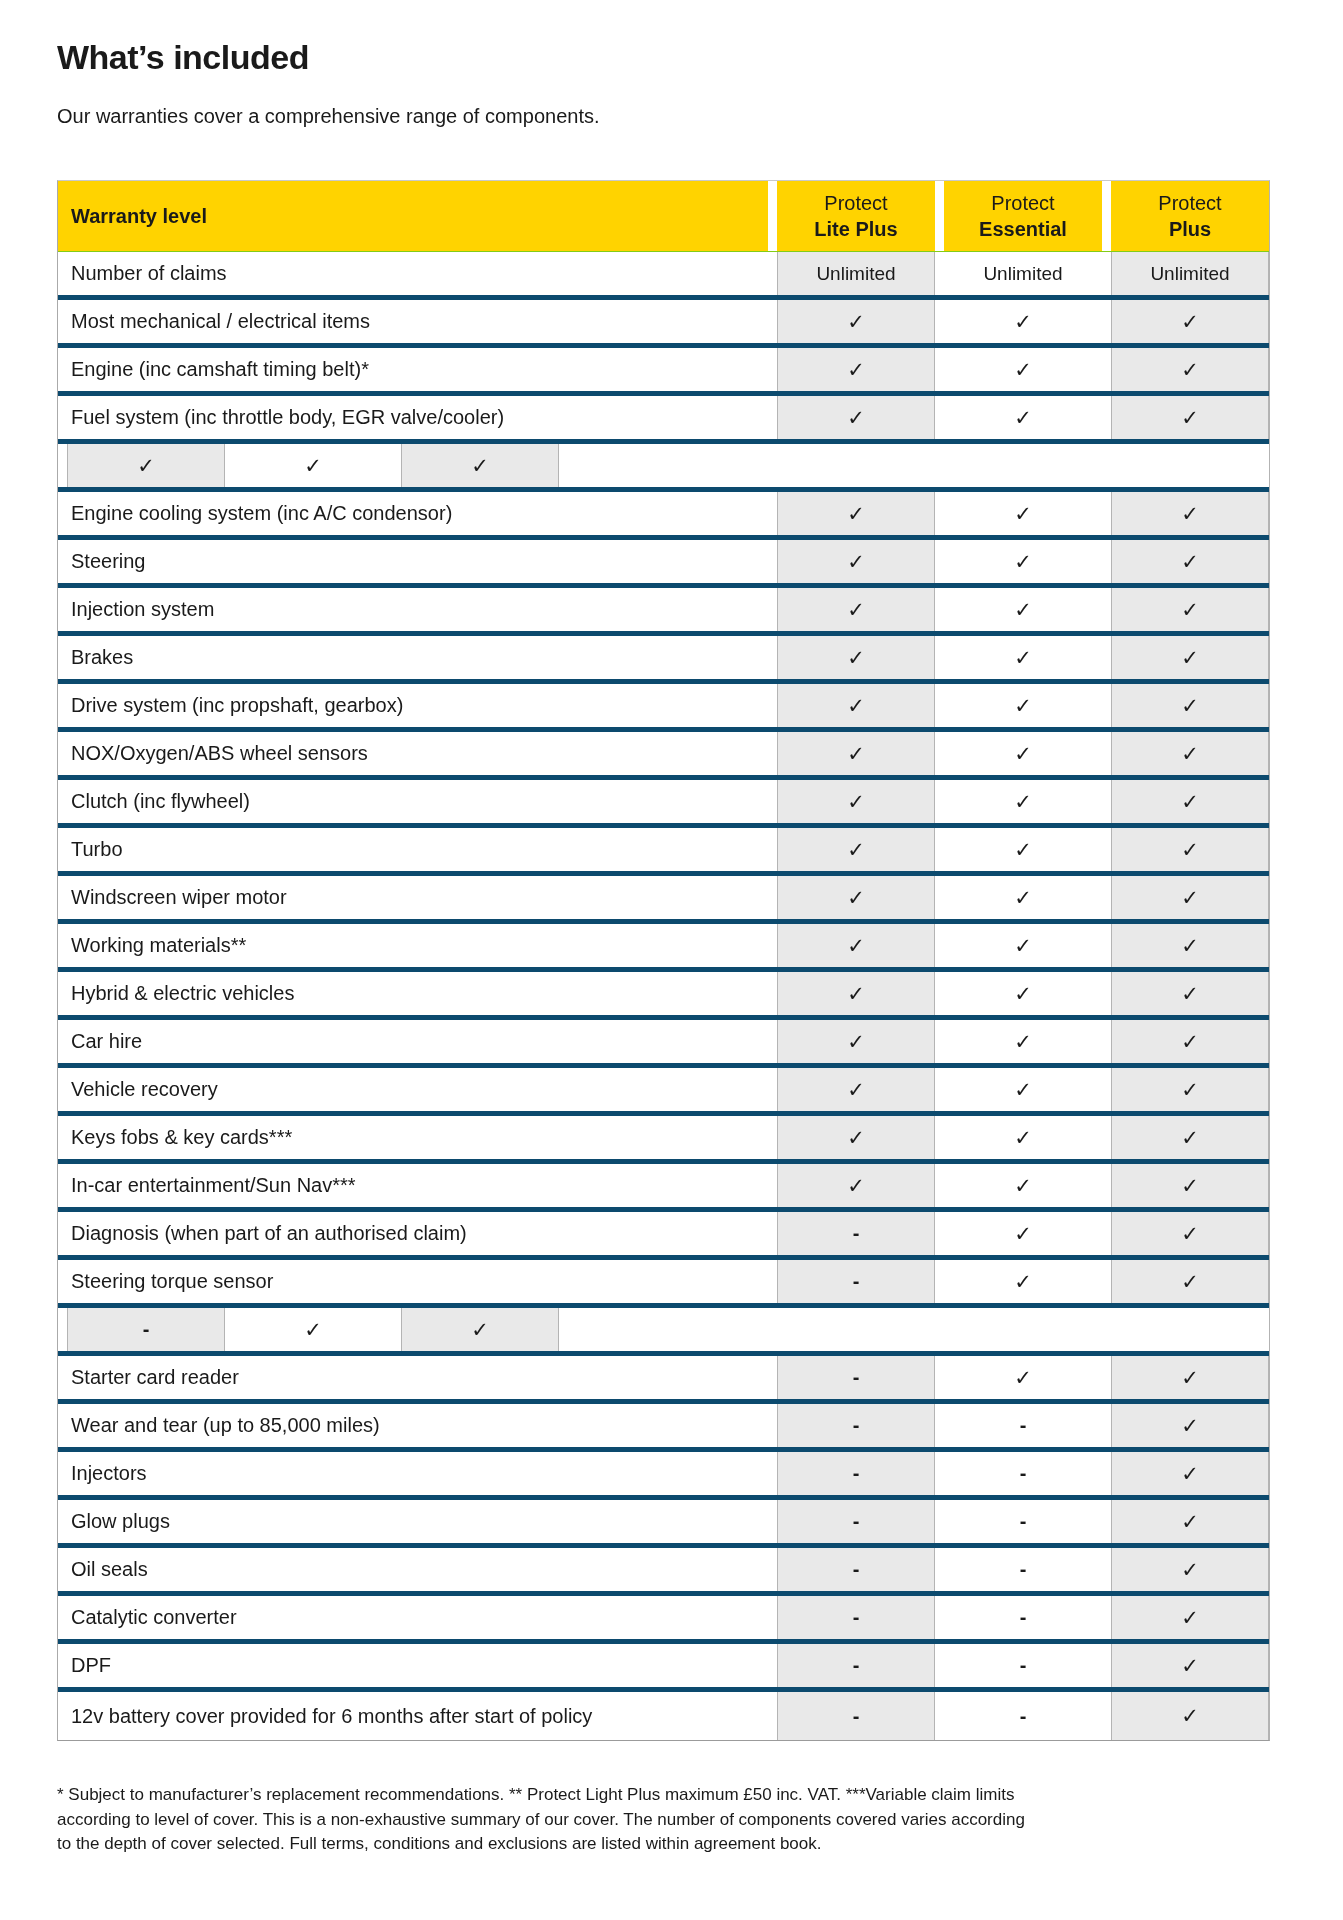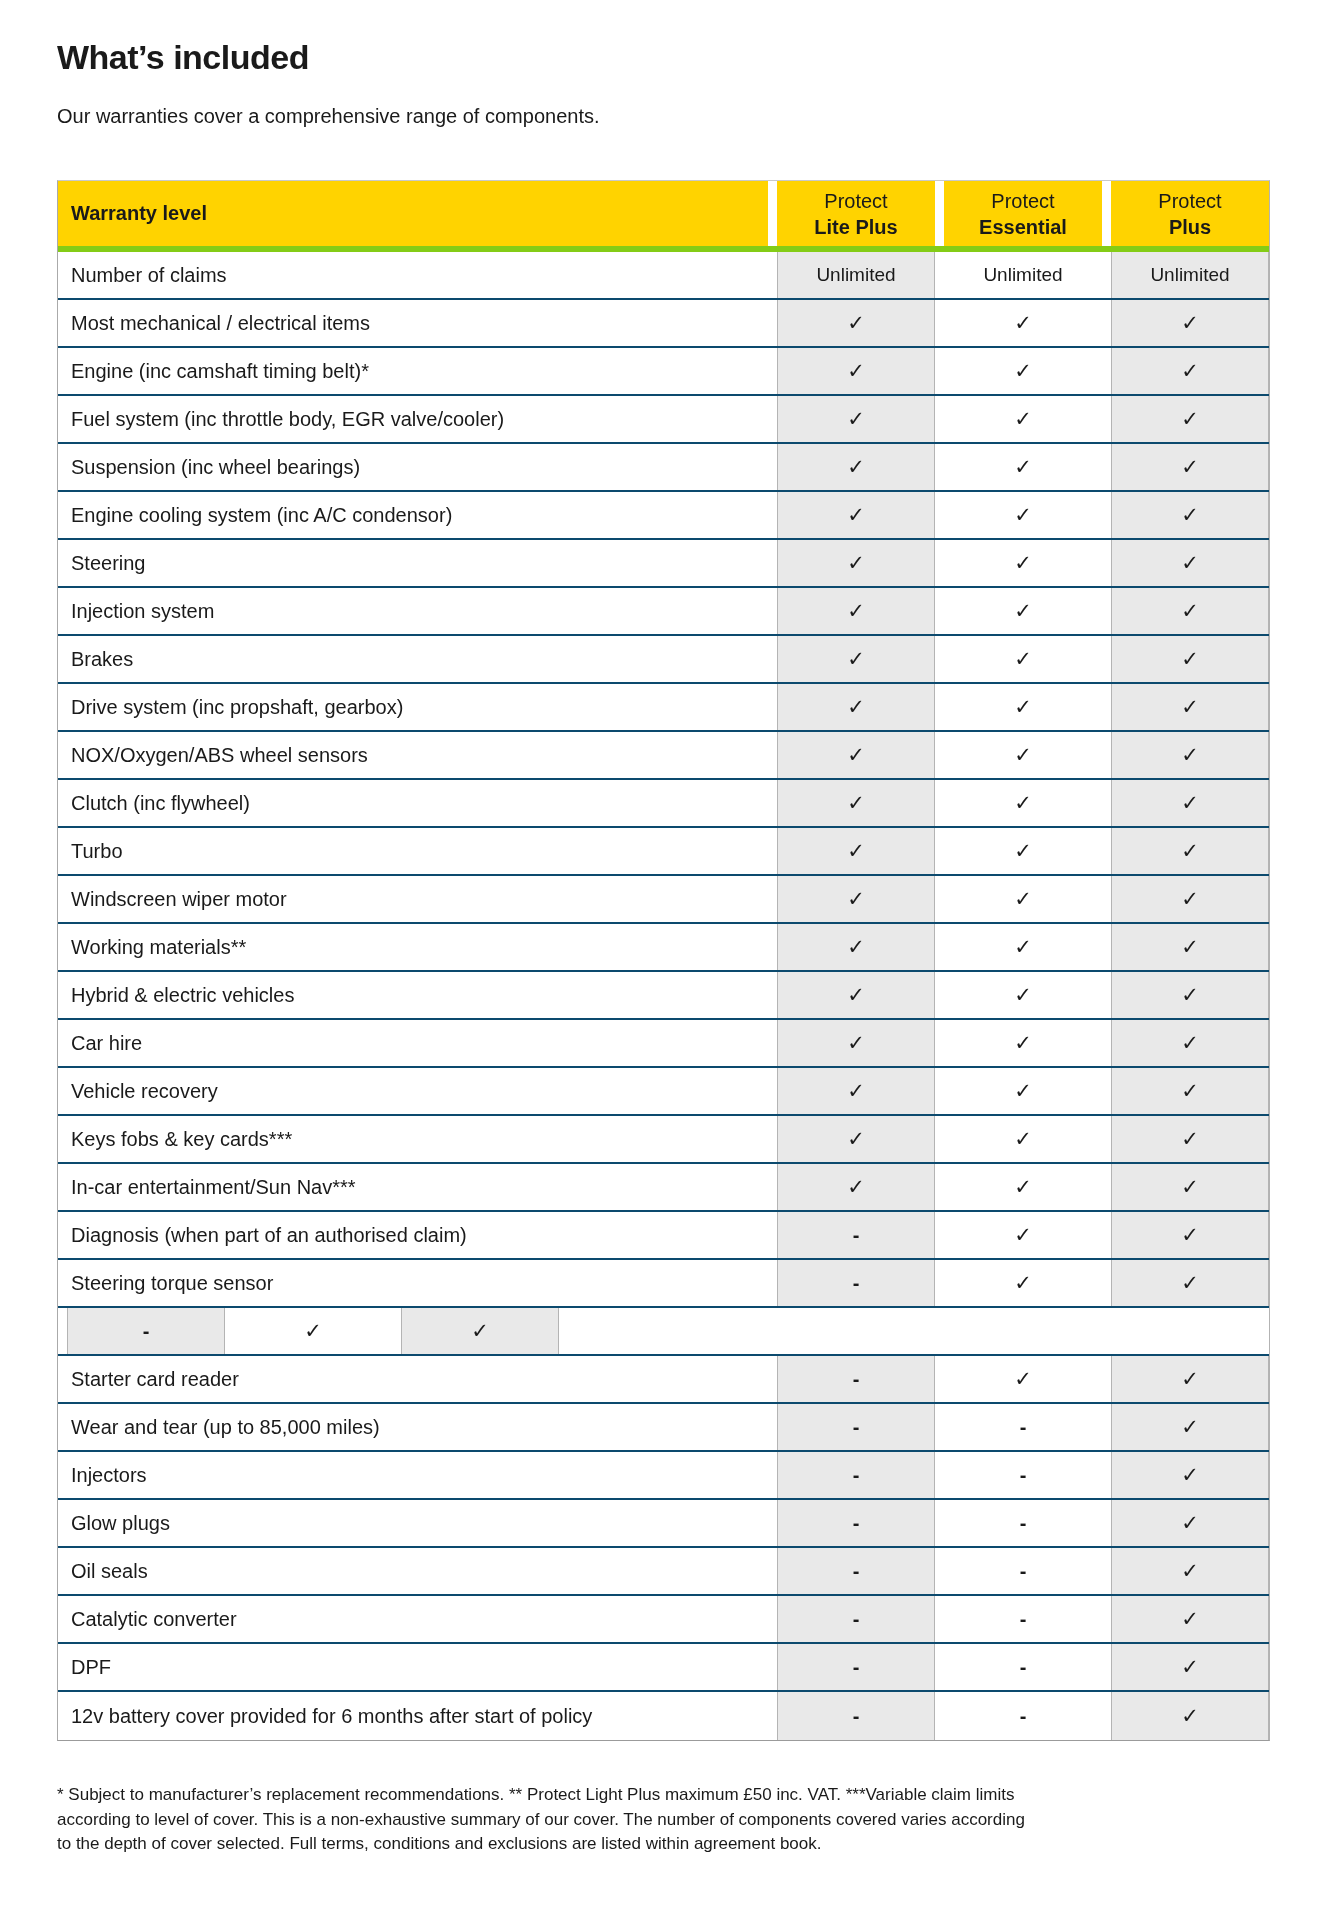--- a/index.html
+++ b/index.html
@@ -1,22 +1,22 @@
 <!DOCTYPE html>
 <html><head>
 <meta charset="utf-8">
 <style>
   html,body{margin:0;padding:0;background:#ffffff;}
   body{width:1343px;height:1920px;overflow:hidden;font-family:"Liberation Sans","DejaVu Sans",sans-serif;color:#1a1a1a;}
   .page{padding:38px 64px 0 57px;}
   h1.title{font-size:34px;font-weight:700;margin:0 0 0 0;letter-spacing:-0.5px;}
   p.subtitle{font-size:20px;font-weight:400;margin:28px 0 0 0;}
   .wtable{margin-top:52px;width:1213px;border-top:1px solid #c9c9c9;border-left:1px solid #aaaaaa;border-right:1px solid #b3b3b3;border-bottom:1px solid #9b9b9b;box-sizing:border-box;}
-  .hrow{display:flex;height:71px;background:#ffffff;border-bottom:6px solid #84cc16;box-sizing:border-box;}
-  .row{display:flex;height:48px;border-bottom:2px solid #0c4a6e;box-sizing:border-box;background:#ffffff;}
+  .hrow{display:flex;height:71px;background:#ffffff;border-bottom:1px solid #84cc16;box-sizing:border-box;}
+  .row{display:flex;height:48px;border-bottom:5px solid #0c4a6e;box-sizing:border-box;background:#ffffff;}
   .row:last-child{border-bottom:none;}
   .cell-label{flex:1;display:flex;align-items:center;padding-left:13px;font-size:20px;box-sizing:border-box;background:#ffffff;}
   .hcell-label{flex:1;display:flex;align-items:center;padding-left:13px;font-size:20px;font-weight:700;background:#ffd300;box-sizing:border-box;}
   .gut{width:9px;background:#ffffff;flex:0 0 auto;}
   .vcell{width:158px;flex:0 0 auto;display:flex;align-items:center;justify-content:center;box-sizing:border-box;text-align:center;}
   .hcell-val{width:158px;flex:0 0 auto;display:flex;flex-direction:column;align-items:center;justify-content:center;background:#ffd300;font-size:20px;line-height:26px;box-sizing:border-box;}
   .hcell-val .l2{font-weight:700;}
   .bg-gray{background:#e9e9e9;border-left:1px solid #b4b4b4;border-right:1px solid #b4b4b4;}
   .bg-white{background:#ffffff;}
   .val-text{font-size:19px;}
@@ -106,21 +106,20 @@
           <div class="gut"></div>
           <div class="vcell bg-white">
             <span class="check">✓</span>
           </div>
           <div class="gut"></div>
           <div class="vcell bg-gray">
             <span class="check">✓</span>
           </div>
         </div>
         <div class="row">
-          <div class="cell-label">Suspension (inc wheel bearings)</div>
           <div class="gut"></div>
           <div class="vcell bg-gray">
             <span class="check">✓</span>
           </div>
           <div class="gut"></div>
           <div class="vcell bg-white">
             <span class="check">✓</span>
           </div>
           <div class="gut"></div>
           <div class="vcell bg-gray">

